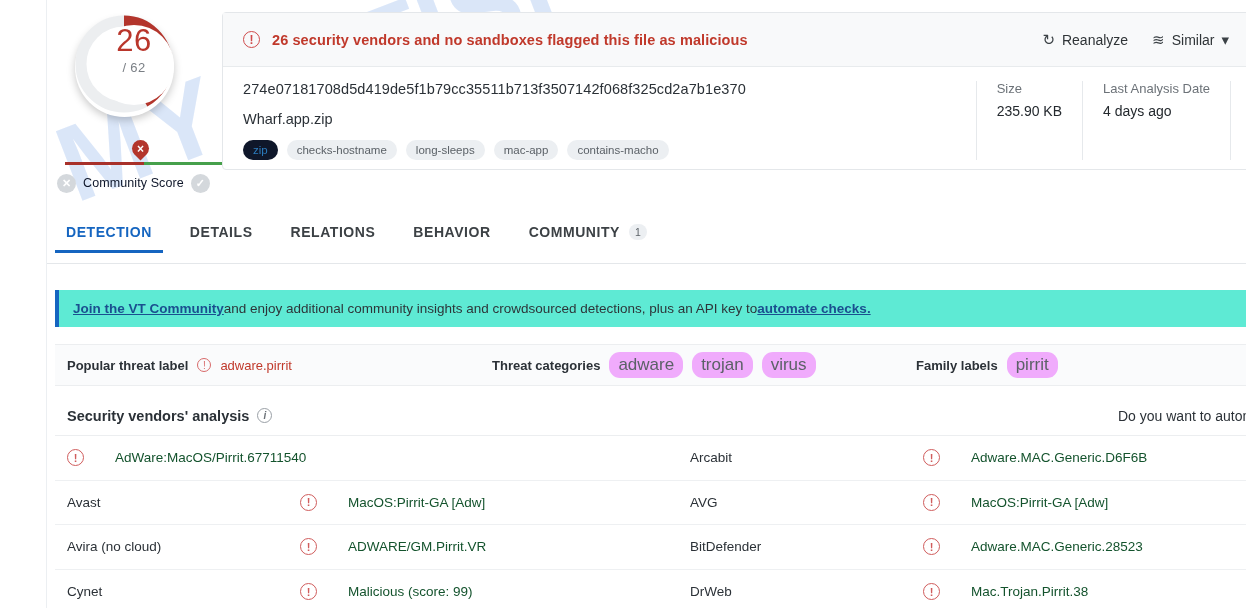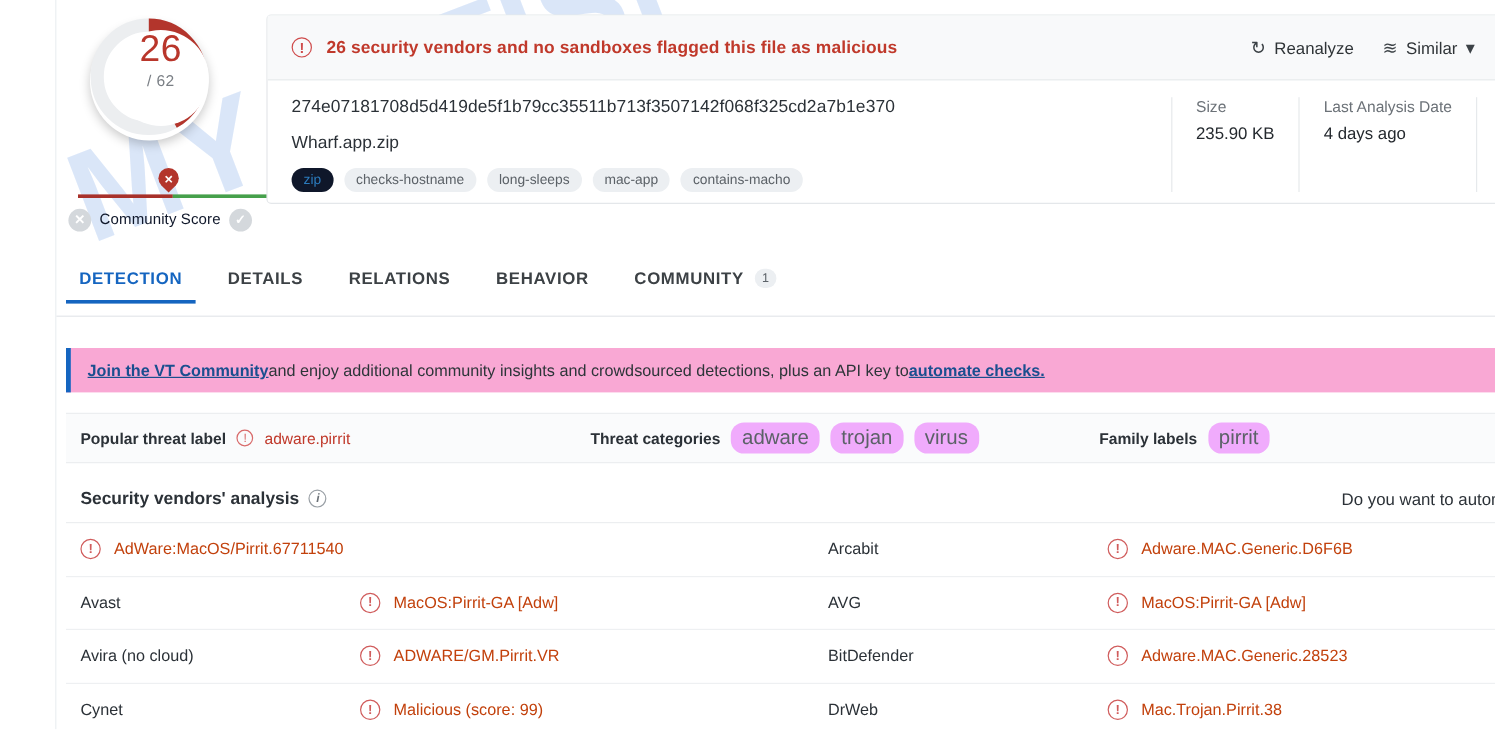--- a/index.html
+++ b/index.html
@@ -185,21 +185,21 @@
   .tab-badge {
     background: #eceff2; color: #5d6369;
     border-radius: 9px; font-size: 10.5px; font-weight: 400;
     padding: 2px 6px; letter-spacing: 0;
   }
 
   
   .vt-banner {
     position: absolute; left: 55px; top: 290px;
     width: 1191px; height: 37px;
-    background: #f9a8d4;
+    background: #5eead4;
     border-left: 4px solid #1565c0;
     display: flex; align-items: center;
     padding-left: 14px;
     z-index: 6;
     font-size: 13.5px; color: #2d3539;
   }
   .vt-banner a {
     color: #1a4f8f; font-weight: 700; text-decoration: underline;
   }
 
@@ -267,21 +267,21 @@
   .vcell.right { width: 596px; padding-left: 40px; }
   .vname { width: 233px; font-size: 13.5px; color: #2b3137; flex: 0 0 auto; }
   .vres { display: flex; align-items: center; gap: 11px; }
   .vres-icon {
     width: 17px; height: 17px; border-radius: 50%;
     border: 1.4px solid #d05c5c; color: #d05c5c;
     font-size: 11px; font-weight: 600;
     display: flex; align-items: center; justify-content: center;
     flex: 0 0 auto;
   }
-  .vres-text { font-size: 13.5px; color: #c2410c; white-space: nowrap; }
+  .vres-text { font-size: 13.5px; color: #14532d; white-space: nowrap; margin-left: 20px; }
 </style>
 </head>
 <body>
 
 <div id="root">
 
   <div class="watermark">MYANTISPYWARE.COM</div>
 
   <div class="left-rail"></div>
 

